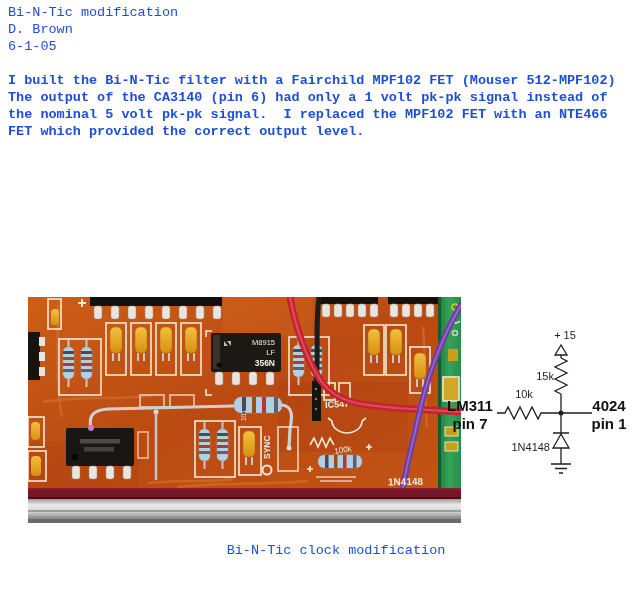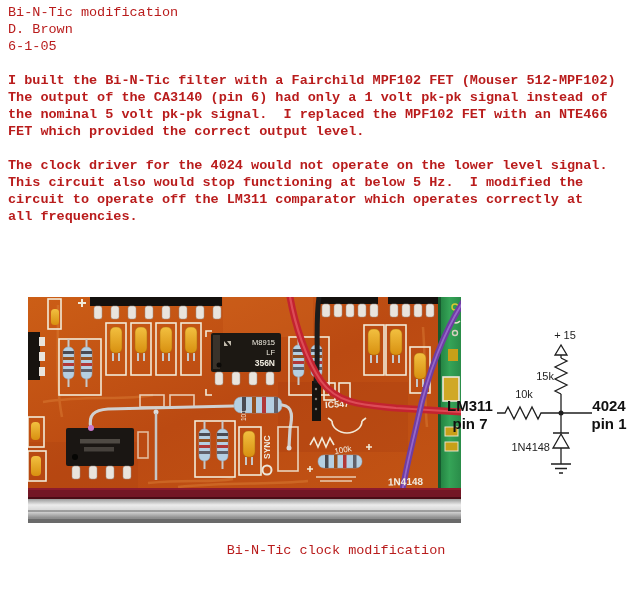--- a/index.html
+++ b/index.html
@@ -1,17 +1,17 @@
 <!DOCTYPE html>
 <html><head>
 <meta charset="utf-8">
 <style>
   html,body{margin:0;padding:0;background:#ffffff;}
   .page{position:relative;width:640px;height:600px;background:#ffffff;overflow:hidden;
-        font-family:"Liberation Mono","DejaVu Sans Mono",monospace;color:#b91c1c;}
+        font-family:"Liberation Mono","DejaVu Sans Mono",monospace;color:#1d4ed8;}
   .text-block{position:absolute;left:8px;top:4px;}
   .mono{white-space:pre;font-size:13.5px;line-height:17px;letter-spacing:0;}
   .para{margin-top:17px;font-weight:bold;}
   .photo{position:absolute;left:10px;top:297px;width:433px;height:226px;padding-left:18px;}
   .schematic{position:absolute;left:440px;top:318px;width:200px;height:165px;}
   .caption{position:absolute;left:16px;top:542px;width:640px;text-align:center;}
   svg{display:block;}
   .schem-line{stroke:#1f1f1f;stroke-width:1.3;fill:none;}
   .schem-sym{stroke:#1f1f1f;stroke-width:1.3;fill:#ffffff;}
   .schem-label{font-family:"Liberation Sans","DejaVu Sans",sans-serif;font-size:11px;fill:#1f1f1f;}
@@ -25,24 +25,20 @@
 <div class="page">
 
   <div class="text-block">
     <div class="mono">Bi-N-Tic modification
 D. Brown
 6-1-05</div>
     <div class="mono para">I built the Bi-N-Tic filter with a Fairchild MPF102 FET (Mouser 512-MPF102)
 The output of the CA3140 (pin 6) had only a 1 volt pk-pk signal instead of
 the nominal 5 volt pk-pk signal.  I replaced the MPF102 FET with an NTE466
 FET which provided the correct output level.</div>
-    <div class="mono para">The clock driver for the 4024 would not operate on the lower level signal.
-This circuit also would stop functioning at below 5 Hz.  I modified the
-circuit to operate off the LM311 comparator which operates correctly at
-all frequencies.</div>
   </div>
 
   <div class="photo">
     <svg width="433" height="226" viewBox="0 0 433 226">
       <defs>
         <linearGradient id="boardGrad" x1="0" y1="0" x2="1" y2="1">
           <stop offset="0" stop-color="#cc5e16"></stop>
             <stop offset="0.5" stop-color="#bb4a12"></stop>
             <stop offset="1" stop-color="#c25414"></stop>
         </linearGradient>

